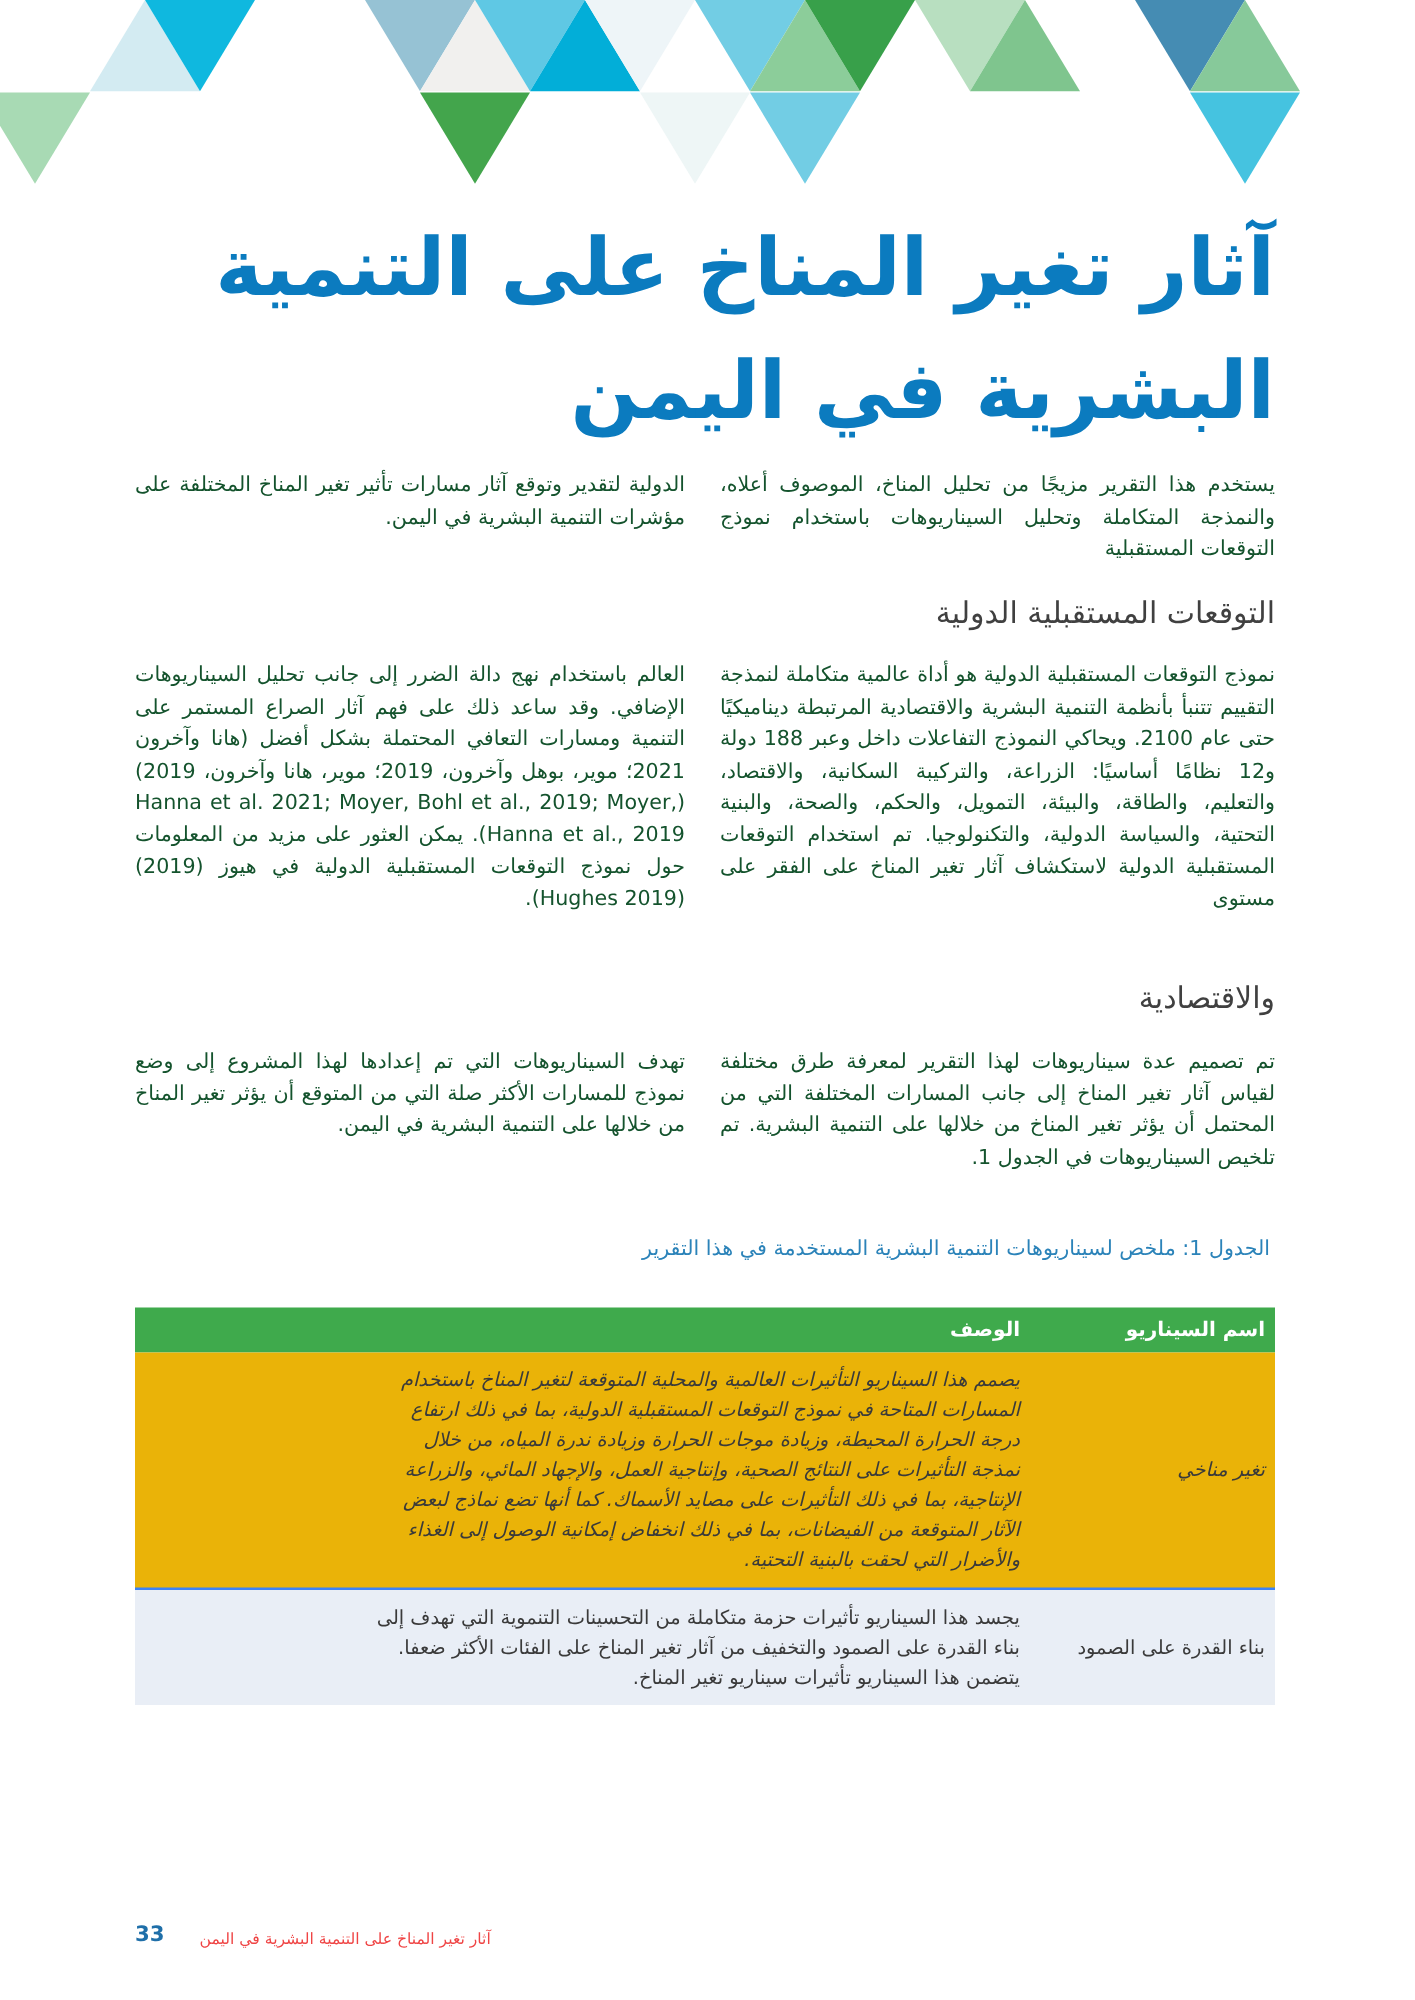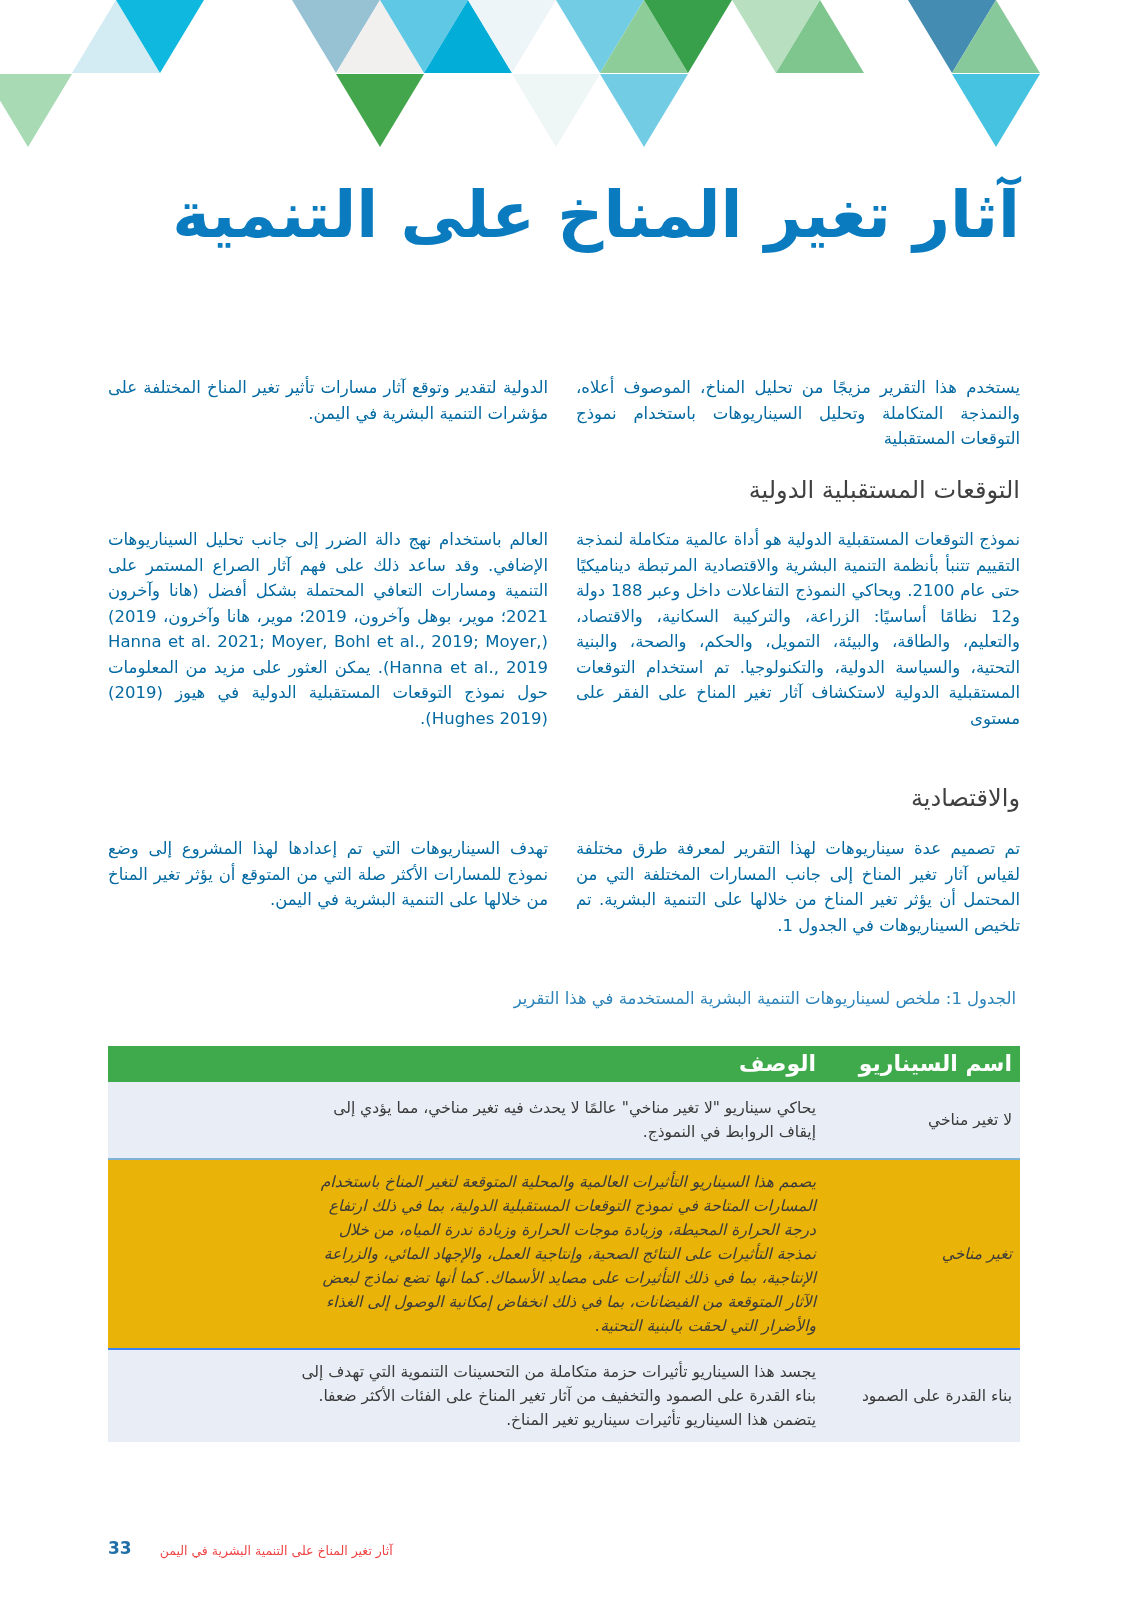--- a/index.html
+++ b/index.html
@@ -1,26 +1,26 @@
 <!DOCTYPE html>
 <html><head>
 <meta charset="utf-8">
 <style>
   html, body { margin:0; padding:0; background:#ffffff; }
   body { width:1132px; height:1600px; position:relative; overflow:hidden; font-family:"DejaVu Sans", sans-serif; color:#3c3c3c; }
   #triangles { position:absolute; left:0; top:0; width:1132px; height:160px; }
   .title { position:absolute; right:112px; top:166px; width:920px; direction:rtl; text-align:right;
            font-family:"DejaVu Sans", sans-serif; font-weight:bold; font-size:64px; line-height:98px; color:#0b7bbf; margin:0; }
-  .col { position:absolute; direction:rtl; text-align:justify; font-size:16.5px; line-height:25.5px; color:#0369a1; margin:0; }
+  .col { position:absolute; direction:rtl; text-align:justify; font-size:16.5px; line-height:25.5px; color:#14532d; margin:0; }
   .col-right { right:112px; width:444px; }
   .col-left { left:108px; width:440px; }
   .h2 { position:absolute; right:112px; direction:rtl; font-size:24px; color:#404040; margin:0; font-weight:normal; }
   .caption { position:absolute; right:112px; top:985px; direction:rtl; font-size:16.5px; color:#2b83b9; margin:4px; }
   table.scen { position:absolute; left:108px; top:1046px; width:912px; border-collapse:collapse; direction:rtl; font-size:15.5px; line-height:24px; color:#3a3a3a; }
-  table.scen th { background:#3faa4c; color:#ffffff; text-align:right; font-weight:bold; font-size:22px; height:36px; padding:0 8px; }
+  table.scen th { background:#3faa4c; color:#ffffff; text-align:right; font-weight:bold; font-size:16px; height:36px; padding:0 8px; }
   table.scen td { vertical-align:middle; padding:10px 8px; text-align:right; }
   table.scen td.name { width:180px; }
   table.scen td.desc { padding-left:190px; }
   tr.r1 td { background:#e9eef6; border-bottom:2px solid #7fb2d4; height:56px; }
   tr.r2 td { background:#eab308; border-bottom:2px solid #3b82f6;font-style:italic; }
   tr.r3 td { background:#e9eef6; }
   .footer { position:absolute; left:108px; top:1538px; direction:ltr; display:flex; align-items:flex-end; gap:28px; }
   .page-num { font-weight:bold; font-size:17px; color:#1f6fa9; }
   .footer-title { font-size:12.5px; color:#ef4444; direction:rtl; }
 </style>
@@ -46,20 +46,21 @@
 
   <polygon class="tri" points="-16,74 72,74 28,147" fill="#a8dab4"></polygon>
   <polygon class="tri" points="336,74 424,74 380,147" fill="#43a54c"></polygon>
   <polygon class="tri" points="512,74 600,74 556,147" fill="#eef6f6"></polygon>
   <polygon class="tri" points="600,74 688,74 644,147" fill="#72cde4"></polygon>
   <polygon class="tri" points="952,74 1040,74 996,147" fill="#45c3e0"></polygon>
 </svg>
 
 <h1 class="title">
   <span>آثار تغير المناخ على التنمية</span><br>
+  <span>البشرية في اليمن</span>
 </h1>
 
 <p class="col col-right" style="top:375px;">يستخدم هذا التقرير مزيجًا من تحليل المناخ، الموصوف أعلاه، والنمذجة المتكاملة وتحليل السيناريوهات باستخدام نموذج التوقعات المستقبلية</p>
 <p class="col col-left" style="top:375px;">الدولية لتقدير وتوقع آثار مسارات تأثير تغير المناخ المختلفة على مؤشرات التنمية البشرية في اليمن.</p>
 
 <h2 class="h2" style="top:476px;">التوقعات المستقبلية الدولية</h2>
 <p class="col col-right" style="top:527px;">نموذج التوقعات المستقبلية الدولية هو أداة عالمية متكاملة لنمذجة التقييم تتنبأ بأنظمة التنمية البشرية والاقتصادية المرتبطة ديناميكيًا حتى عام 2100. ويحاكي النموذج التفاعلات داخل وعبر 188 دولة و12 نظامًا أساسيًا: الزراعة، والتركيبة السكانية، والاقتصاد، والتعليم، والطاقة، والبيئة، التمويل، والحكم، والصحة، والبنية التحتية، والسياسة الدولية، والتكنولوجيا. تم استخدام التوقعات المستقبلية الدولية لاستكشاف آثار تغير المناخ على الفقر على مستوى</p>
 <p class="col col-left" style="top:527px;">العالم باستخدام نهج دالة الضرر إلى جانب تحليل السيناريوهات الإضافي. وقد ساعد ذلك على فهم آثار الصراع المستمر على التنمية ومسارات التعافي المحتملة بشكل أفضل (هانا وآخرون 2021؛ موير، بوهل وآخرون، 2019؛ موير، هانا وآخرون، 2019) (Hanna et al. 2021; Moyer, Bohl et al., 2019; Moyer, Hanna et al., 2019). يمكن العثور على مزيد من المعلومات حول نموذج التوقعات المستقبلية الدولية في هيوز (2019) (Hughes 2019).</p>
 
 <h2 class="h2" style="top:784px;">والاقتصادية</h2>
@@ -69,24 +70,20 @@
 <p class="caption">الجدول 1: ملخص لسيناريوهات التنمية البشرية المستخدمة في هذا التقرير</p>
 
 <table class="scen">
   <thead>
     <tr>
       <th>اسم السيناريو</th>
       <th>الوصف</th>
     </tr>
   </thead>
   <tbody>
-    <tr class="r1">
-      <td class="name">لا تغير مناخي</td>
-      <td class="desc">يحاكي سيناريو "لا تغير مناخي" عالمًا لا يحدث فيه تغير مناخي، مما يؤدي إلى إيقاف الروابط في النموذج.</td>
-    </tr>
     <tr class="r2">
       <td class="name">تغير مناخي</td>
       <td class="desc">يصمم هذا السيناريو التأثيرات العالمية والمحلية المتوقعة لتغير المناخ باستخدام المسارات المتاحة في نموذج التوقعات المستقبلية الدولية، بما في ذلك ارتفاع درجة الحرارة المحيطة، وزيادة موجات الحرارة وزيادة ندرة المياه، من خلال نمذجة التأثيرات على النتائج الصحية، وإنتاجية العمل، والإجهاد المائي، والزراعة الإنتاجية، بما في ذلك التأثيرات على مصايد الأسماك. كما أنها تضع نماذج لبعض الآثار المتوقعة من الفيضانات، بما في ذلك انخفاض إمكانية الوصول إلى الغذاء والأضرار التي لحقت بالبنية التحتية.</td>
     </tr>
     <tr class="r3">
       <td class="name">بناء القدرة على الصمود</td>
       <td class="desc">يجسد هذا السيناريو تأثيرات حزمة متكاملة من التحسينات التنموية التي تهدف إلى بناء القدرة على الصمود والتخفيف من آثار تغير المناخ على الفئات الأكثر ضعفا. يتضمن هذا السيناريو تأثيرات سيناريو تغير المناخ.</td>
     </tr>
   </tbody>
 </table>

